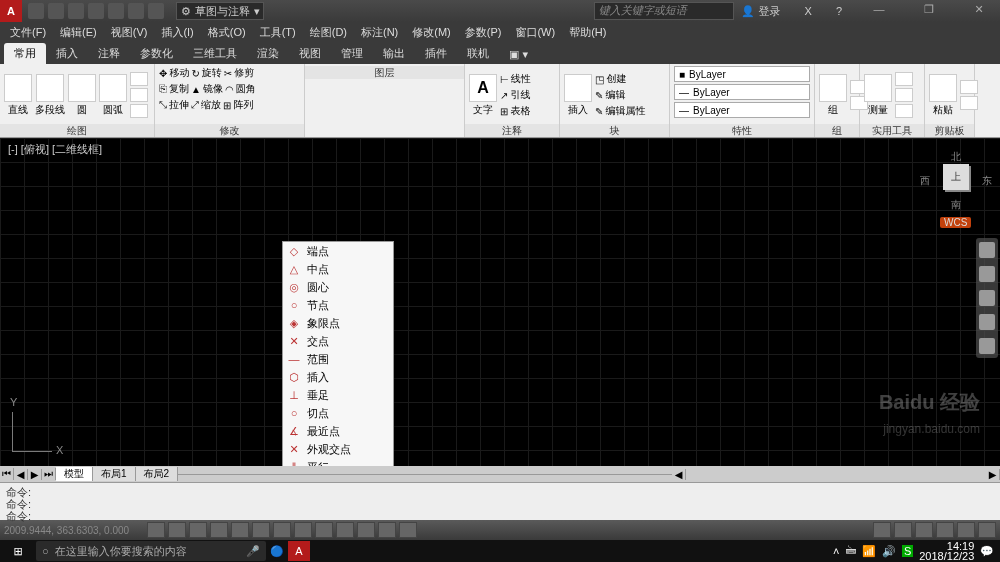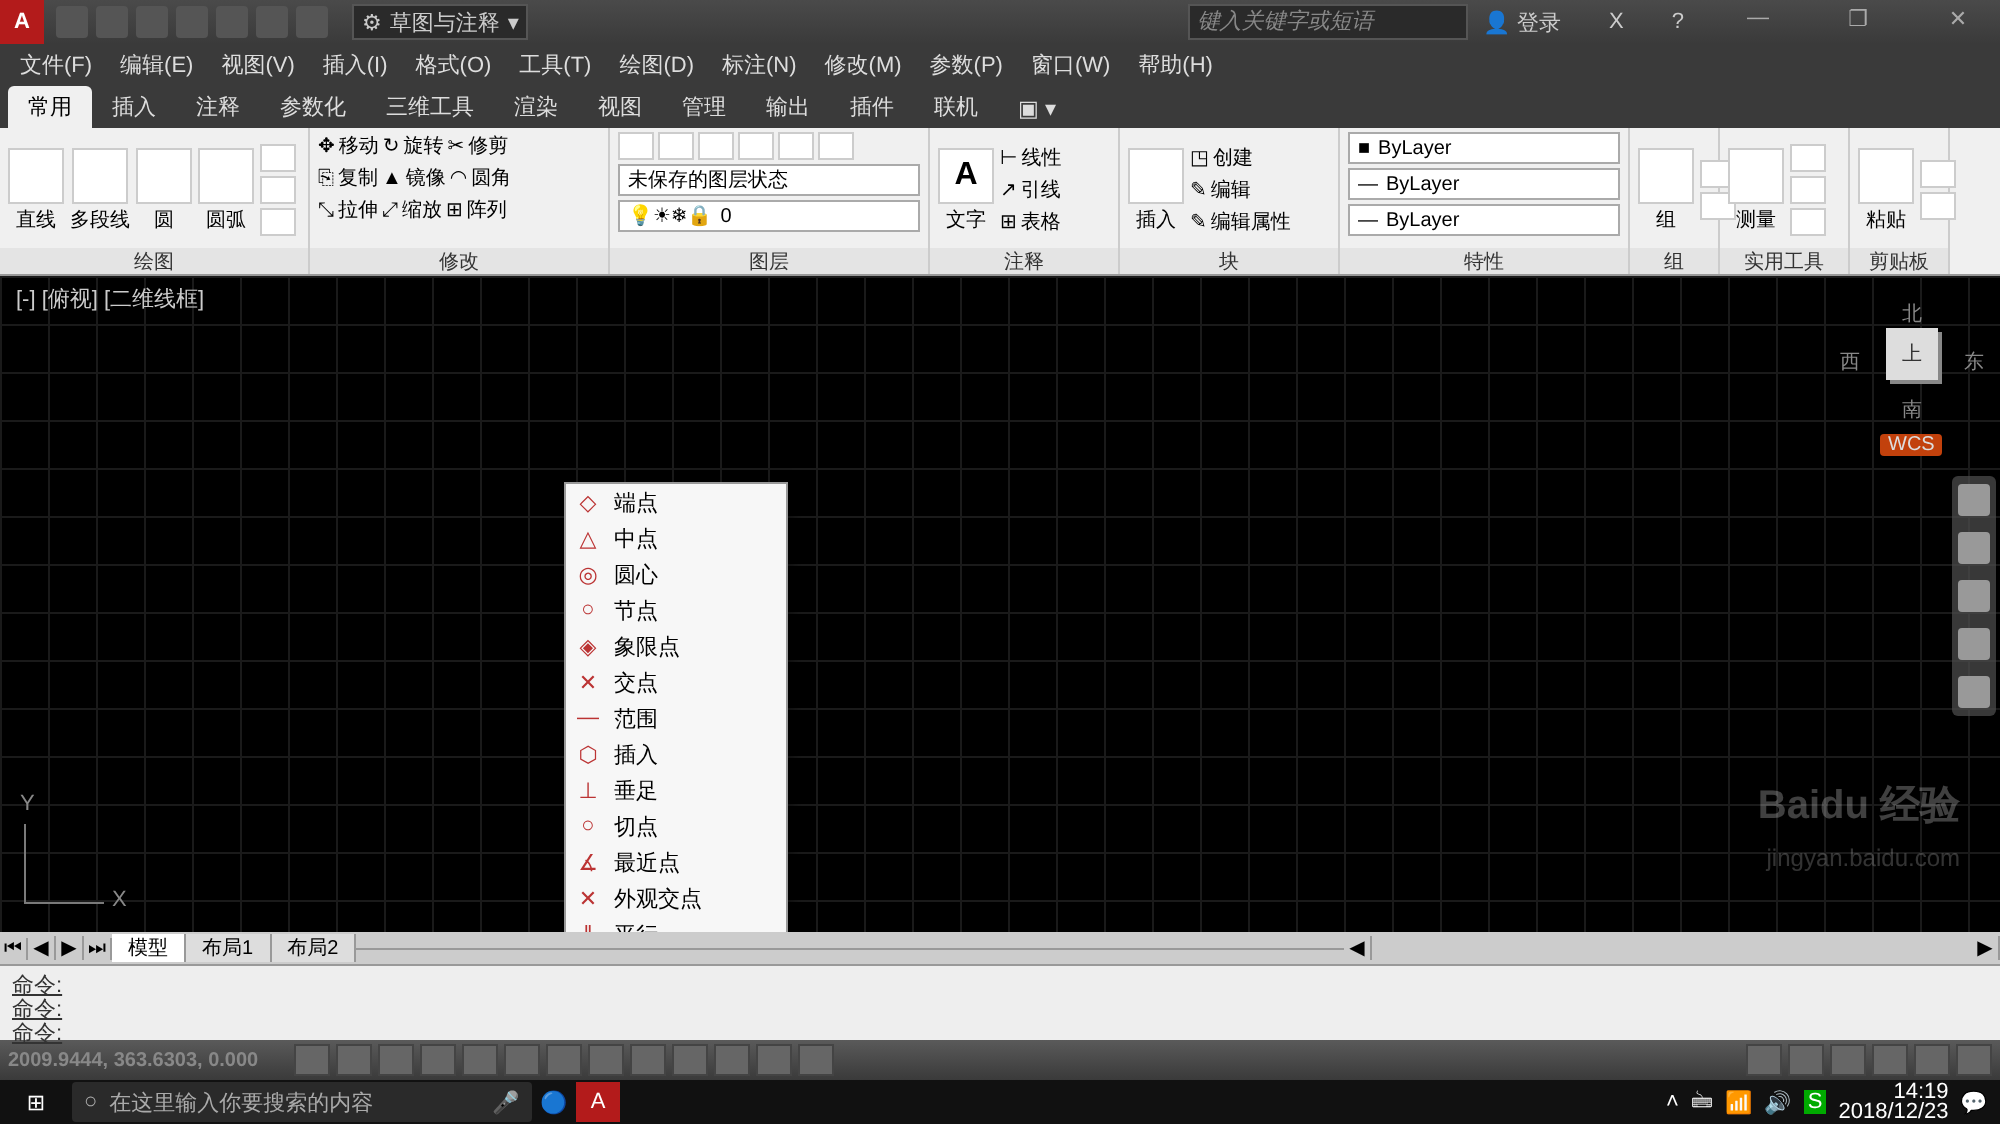--- a/index.html
+++ b/index.html
@@ -46,25 +46,25 @@
 .ctxmenu { position: absolute; left: 282px; top: 103px; width: 112px; background: #f7f7f7; border: 1px solid #999; box-shadow: 2px 2px 6px rgba(0,0,0,.5); font-size: 11px; }
 .ctx-item { display: flex; align-items: center; height: 18px; padding: 0 8px 0 4px; gap: 6px; }
 .ctx-ic { width: 14px; height: 14px; display: flex; align-items: center; justify-content: center; color: #b33; font-size: 11px; }
 
 .tabs { height: 16px; background: #ccc; display: flex; align-items: center; font-size: 10px; }
 .tabs .tb { padding: 0 8px; border-right: 1px solid #999; background: #ddd; }
 .tabs .tb.active { background: #fff; }
 .tabs .sc { width: 14px; text-align: center; border-right: 1px solid #999; }
 
 .cmd { height: 38px; background: #eee; border-top: 1px solid #999; font-size: 11px; padding: 2px 6px; color: #333; }
-.cmd-line { height: 12px; text-decoration: underline; }
+.cmd-line { height: 12px; }
 
 .status { height: 20px; background: linear-gradient(#5a5a5a,#3a3a3a); display: flex; align-items: center; color: #ccc; font-size: 10px; padding: 0 4px; gap: 3px; }
 .status .sb { width: 18px; height: 16px; background: #666; border: 1px solid #444; }
-.status .coords { width: 140px; color: #888; font-weight: bold; }
+.status .coords { width: 140px; color: #888; }
 
 .taskbar { height: 22px; background: #111; display: flex; align-items: center; color: #fff; font-size: 11px; }
 .taskbar .start { width: 36px; text-align: center; }
 .taskbar .search { flex: 0 0 230px; background: #2a2a2a; height: 20px; border-radius: 2px; display: flex; align-items: center; padding: 0 6px; gap: 6px; color: #aaa; }
 .taskbar .tbic { width: 22px; height: 20px; display: flex; align-items: center; justify-content: center; }
 .taskbar .tray { margin-left: auto; display: flex; gap: 6px; padding: 0 6px; align-items: center; }
 
 .watermark { position: absolute; right: 20px; bottom: 50px; color: rgba(255,255,255,.25); font-size: 20px; font-weight: bold; pointer-events: none; text-align: right; }
 .watermark2 { position: absolute; right: 20px; bottom: 30px; color: rgba(255,255,255,.2); font-size: 12px; pointer-events: none; }
 </style>
@@ -180,32 +180,20 @@
           <span>⤢</span>
           <span>缩放</span>
           <span>⊞</span>
           <span>阵列</span>
         </div>
     </div>
     <div class="label">修改</div>
   </div>
 
   <div class="rpanel" style="width:160px">
-    <div class="body" style="flex-direction:column;align-items:stretch;gap:2px">
-      <div style="display:flex;gap:2px">
-          <div class="mini"></div>
-          <div class="mini"></div>
-          <div class="mini"></div>
-          <div class="mini"></div>
-          <div class="mini"></div>
-          <div class="mini"></div>
-        </div>
-      <div class="bylayer">未保存的图层状态</div>
-      <div class="bylayer">💡☀❄🔒 <span>0</span></div>
-    </div>
     <div class="label">图层</div>
   </div>
 
   <div class="rpanel" style="width:95px">
     <div class="body">
       <div class="vcol">
           <div class="icon-lg" style="font-size:16px;font-weight:bold;text-align:center;line-height:26px">A</div>
           <span>文字</span>
         </div>
       <div style="display:flex;flex-direction:column;gap:2px;font-size:10px">

